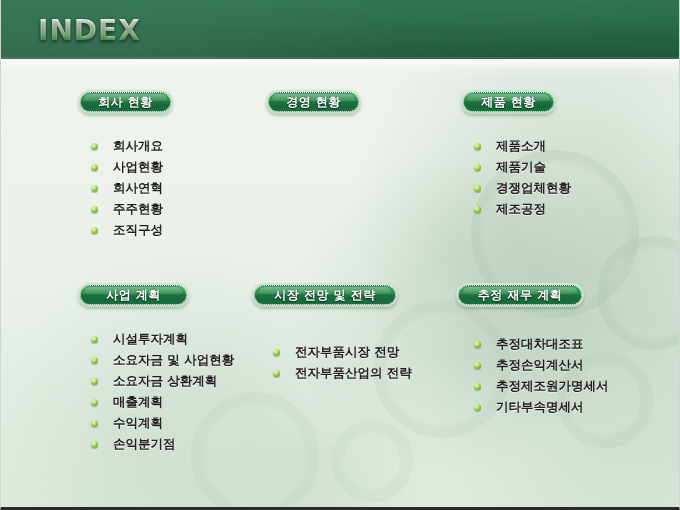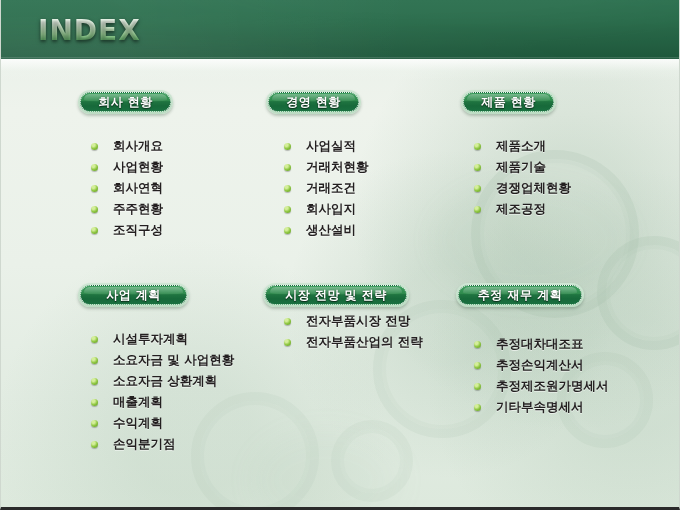--- a/index.html
+++ b/index.html
@@ -163,42 +163,20 @@
         </li>
     </ul>
   </div>
 
   <div class="group" style="left:265px;top:90px;width:170px;">
     <div class="pill" style="width:95px;text-align:right;">
       <div class="pill-inner">
         <span class="pill-label">경영 현황</span>
       </div>
     </div>
-    <ul class="items" style="margin-top:22px;margin-left:18px;">
-      <li class="item">
-          <span class="dot"></span>
-          <span class="item-label">사업실적</span>
-        </li>
-      <li class="item">
-          <span class="dot"></span>
-          <span class="item-label">거래처현황</span>
-        </li>
-      <li class="item">
-          <span class="dot"></span>
-          <span class="item-label">거래조건</span>
-        </li>
-      <li class="item">
-          <span class="dot"></span>
-          <span class="item-label">회사입지</span>
-        </li>
-      <li class="item">
-          <span class="dot"></span>
-          <span class="item-label">생산설비</span>
-        </li>
-    </ul>
   </div>
 
   <div class="group" style="left:460px;top:90px;width:180px;">
     <div class="pill" style="width:95px;">
       <div class="pill-inner">
         <span class="pill-label">제품 현황</span>
       </div>
     </div>
     <ul class="items" style="margin-top:22px;margin-left:13px;">
       <li class="item">
@@ -247,27 +225,27 @@
           <span class="dot"></span>
           <span class="item-label">수익계획</span>
         </li>
       <li class="item">
           <span class="dot"></span>
           <span class="item-label">손익분기점</span>
         </li>
     </ul>
   </div>
 
-  <div class="group" style="left:262px;top:283px;width:190px;">
+  <div class="group" style="left:251px;top:283px;width:190px;">
     <div class="pill" style="width:146px;">
       <div class="pill-inner">
         <span class="pill-label">시장 전망 및 전략</span>
       </div>
     </div>
-    <ul class="items" style="margin-top:4px;margin-left:21px;">
+    <ul class="items" style="margin-top:35px;margin-left:21px;">
       <li class="item">
           <span class="dot"></span>
           <span class="item-label">전자부품시장 전망</span>
         </li>
       <li class="item">
           <span class="dot"></span>
           <span class="item-label">전자부품산업의 전략</span>
         </li>
     </ul>
   </div>

